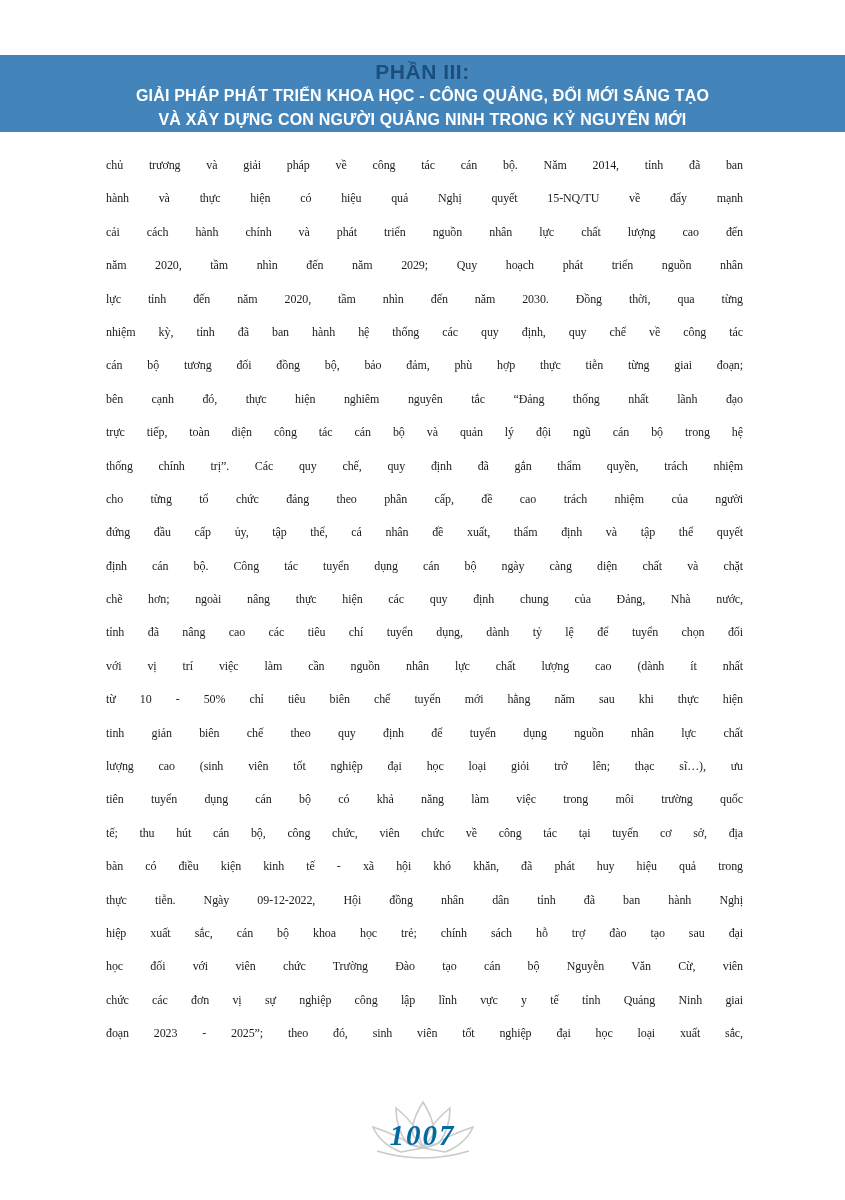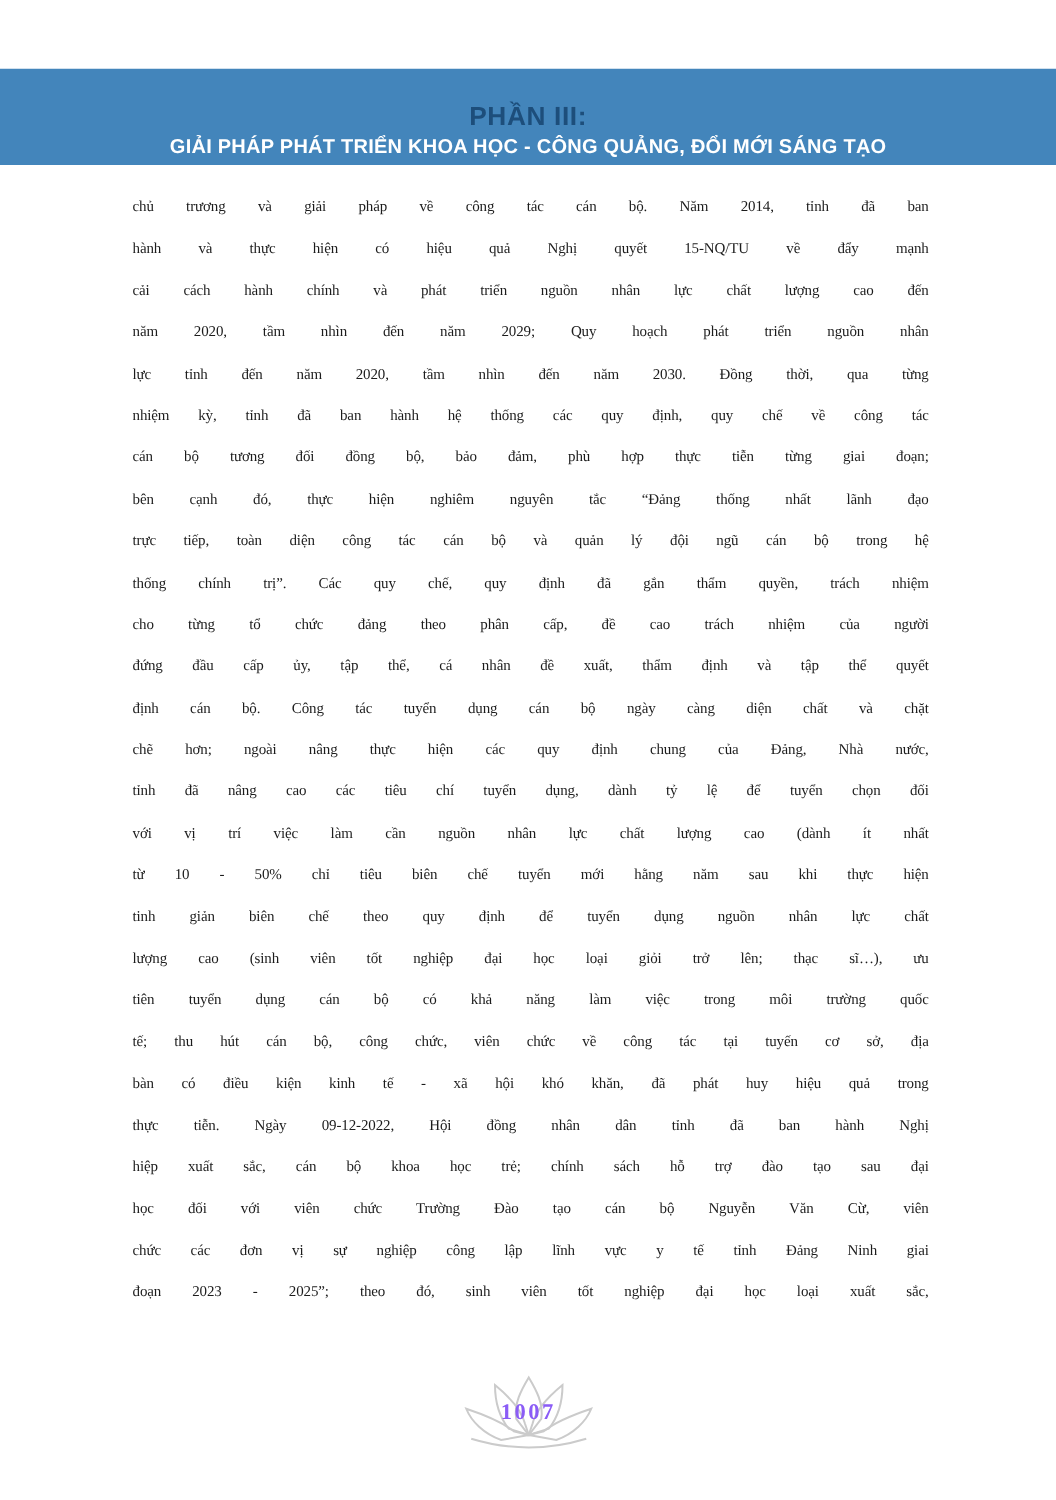--- a/index.html
+++ b/index.html
@@ -18,21 +18,20 @@
     box-sizing:border-box;
     padding-top:5px;
   }
   .part-label{
     font-family:"Liberation Sans", sans-serif;
     font-weight:bold;
     font-size:21px;
     letter-spacing:0.5px;
     color:#1D4E7B;
     line-height:24px;
-    margin-top:22px;
   }
   .band-title{
     font-family:"Liberation Sans", sans-serif;
     font-weight:bold;
     font-size:16px;
     letter-spacing:0.2px;
     color:#ffffff;
     line-height:24px;
   }
   
@@ -62,23 +61,24 @@
     left:50%;top:6px;
     transform:translateX(-50%);
     width:112px;height:62px;
   }
   .page-number{
     position:absolute;
     left:50%;top:26px;
     transform:translateX(-50%);
     font-family:"Liberation Serif", serif;
     font-weight:bold;
-    font-size:18px;
+    font-size:29px;
     letter-spacing:2px;
-    color:#8b5cf6;
+    color:#0369a1;
+    font-style:italic;
   }
 </style>
 </head>
 <body>
 
 <div class="page">
 
   <header class="band" style="background-color: rgb(67, 133, 187);">
     <div class="part-label" style="color: rgb(29, 78, 123);">PHẦN III:</div>
     <div class="band-title">GIẢI PHÁP PHÁT TRIỂN KHOA HỌC - CÔNG QUẢNG, ĐỔI MỚI SÁNG TẠO</div>
@@ -104,21 +104,21 @@
     <div class="ln">với vị trí việc làm cần nguồn nhân lực chất lượng cao (dành ít nhất</div>
     <div class="ln">từ 10 - 50% chỉ tiêu biên chế tuyển mới hằng năm sau khi thực hiện</div>
     <div class="ln">tinh giản biên chế theo quy định để tuyển dụng nguồn nhân lực chất</div>
     <div class="ln">lượng cao (sinh viên tốt nghiệp đại học loại giỏi trở lên; thạc sĩ…), ưu</div>
     <div class="ln">tiên tuyển dụng cán bộ có khả năng làm việc trong môi trường quốc</div>
     <div class="ln">tế; thu hút cán bộ, công chức, viên chức về công tác tại tuyến cơ sở, địa</div>
     <div class="ln">bàn có điều kiện kinh tế - xã hội khó khăn, đã phát huy hiệu quả trong</div>
     <div class="ln">thực tiễn. Ngày 09-12-2022, Hội đồng nhân dân tỉnh đã ban hành Nghị</div>
     <div class="ln">hiệp xuất sắc, cán bộ khoa học trẻ; chính sách hỗ trợ đào tạo sau đại</div>
     <div class="ln">học đối với viên chức Trường Đào tạo cán bộ Nguyễn Văn Cừ, viên</div>
-    <div class="ln">chức các đơn vị sự nghiệp công lập lĩnh vực y tế tỉnh Đảng Ninh giai</div>
+    <div class="ln">chức các đơn vị sự nghiệp công lập lĩnh vực y tế tỉnh Quảng Ninh giai</div>
     <div class="ln">đoạn 2023 - 2025”; theo đó, sinh viên tốt nghiệp đại học loại xuất sắc,</div>
   </main>
 
   <footer class="footer">
     <span class="lotus">
       <svg width="112" height="62" viewBox="0 0 112 62" fill="none" xmlns="http://www.w3.org/2000/svg">
 
         <path d="M56 3 C62 13 68 24 66 36 L56 49 L46 36 C44 24 50 13 56 3 Z" stroke="#CBCBCB" stroke-width="1.6" fill="none"></path>
 
         <path d="M29 9 C40 18 50 28 53 40 L56 49 L40 44 C32 34 29 21 29 9 Z" stroke="#CBCBCB" stroke-width="1.6" fill="none"></path>

